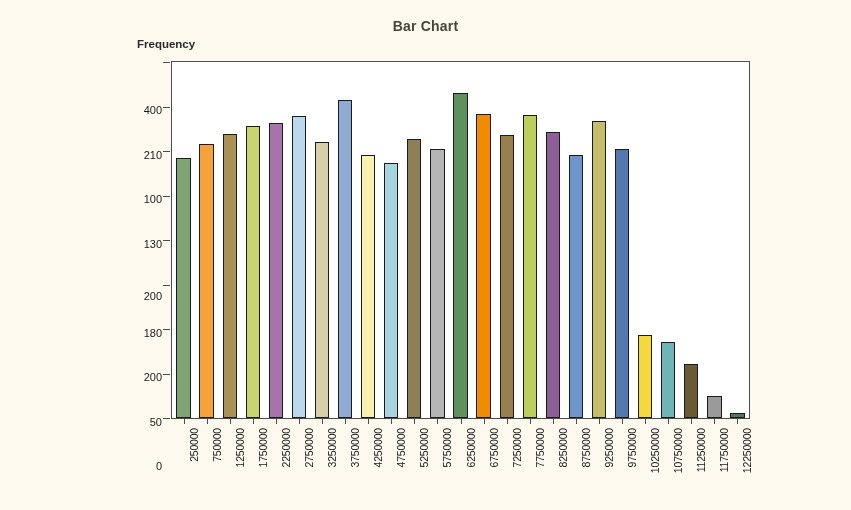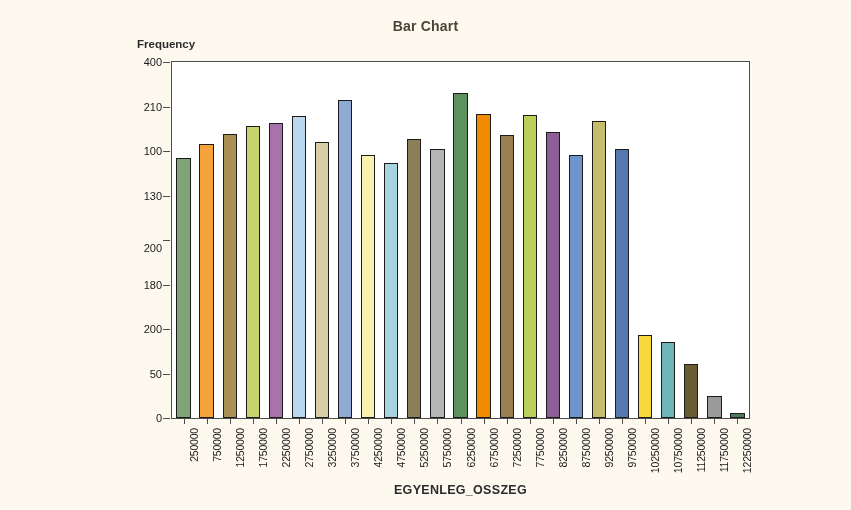--- a/index.html
+++ b/index.html
@@ -51,20 +51,21 @@
     box-sizing: border-box;
   }
   .y-tick-label {
     position: absolute;
     right: 0;
     font-size: 11px;
     color: #1a1a1a;
     text-align: right;
     white-space: nowrap;
     transform: translateY(-50%);
+    margin-top: 48px;
   }
   .y-ticks-col {
     position: absolute;
     left: 118px;
     top: 0;
     width: 44px;
     height: 510px;
   }
   .y-tick-mark {
     position: absolute;
@@ -159,21 +160,20 @@
       <div class="bar" style="left: 396.745px; width: 14.3096px; height: 263.44px; background: rgb(110, 150, 204); border-color: rgb(27, 27, 27);"></div>
       <div class="bar" style="left: 419.825px; width: 14.3096px; height: 297.26px; background: rgb(197, 189, 108); border-color: rgb(27, 27, 27);"></div>
       <div class="bar" style="left: 442.905px; width: 14.3096px; height: 268.78px; background: rgb(85, 120, 176); border-color: rgb(27, 27, 27);"></div>
       <div class="bar" style="left: 465.985px; width: 14.3096px; height: 82.77px; background: rgb(245, 217, 60); border-color: rgb(27, 27, 27);"></div>
       <div class="bar" style="left: 489.065px; width: 14.3096px; height: 75.65px; background: rgb(111, 181, 184); border-color: rgb(27, 27, 27);"></div>
       <div class="bar" style="left: 512.145px; width: 14.3096px; height: 54.29px; background: rgb(107, 90, 54); border-color: rgb(27, 27, 27);"></div>
       <div class="bar" style="left: 535.225px; width: 14.3096px; height: 22.25px; background: rgb(154, 154, 154); border-color: rgb(27, 27, 27);"></div>
       <div class="bar" style="left: 558.305px; width: 14.3096px; height: 5.34px; background: rgb(78, 122, 90); border-color: rgb(27, 27, 27);"></div>
     </div>
 
-  <div class="x-axis-title">EGYENLEG_OSSZEG</div>
 
 <div class="y-tick-mark" style="top: 418px;"></div>
     <div class="y-tick-mark" style="top: 374px;"></div>
     <div class="y-tick-mark" style="top: 329px;"></div>
     <div class="y-tick-mark" style="top: 285px;"></div>
     <div class="y-tick-mark" style="top: 240px;"></div>
     <div class="y-tick-mark" style="top: 196px;"></div>
     <div class="y-tick-mark" style="top: 151px;"></div>
     <div class="y-tick-mark" style="top: 107px;"></div>
     <div class="y-tick-mark" style="top: 62px;"></div>

